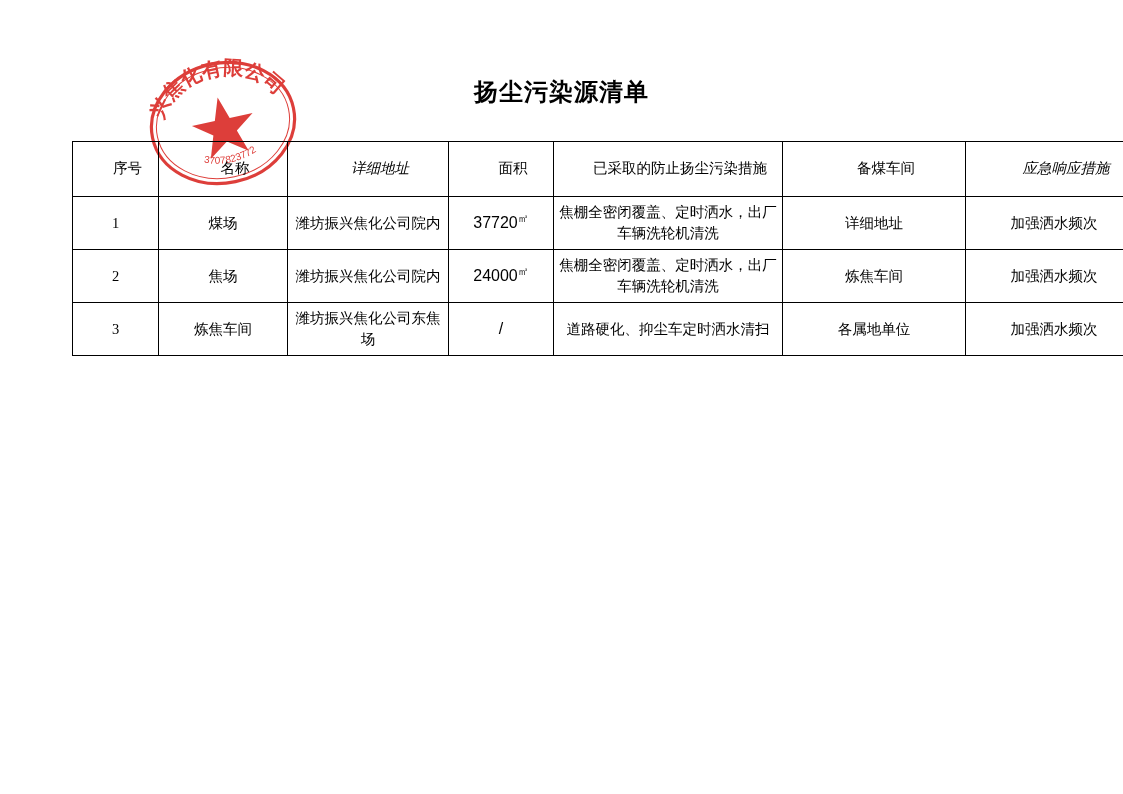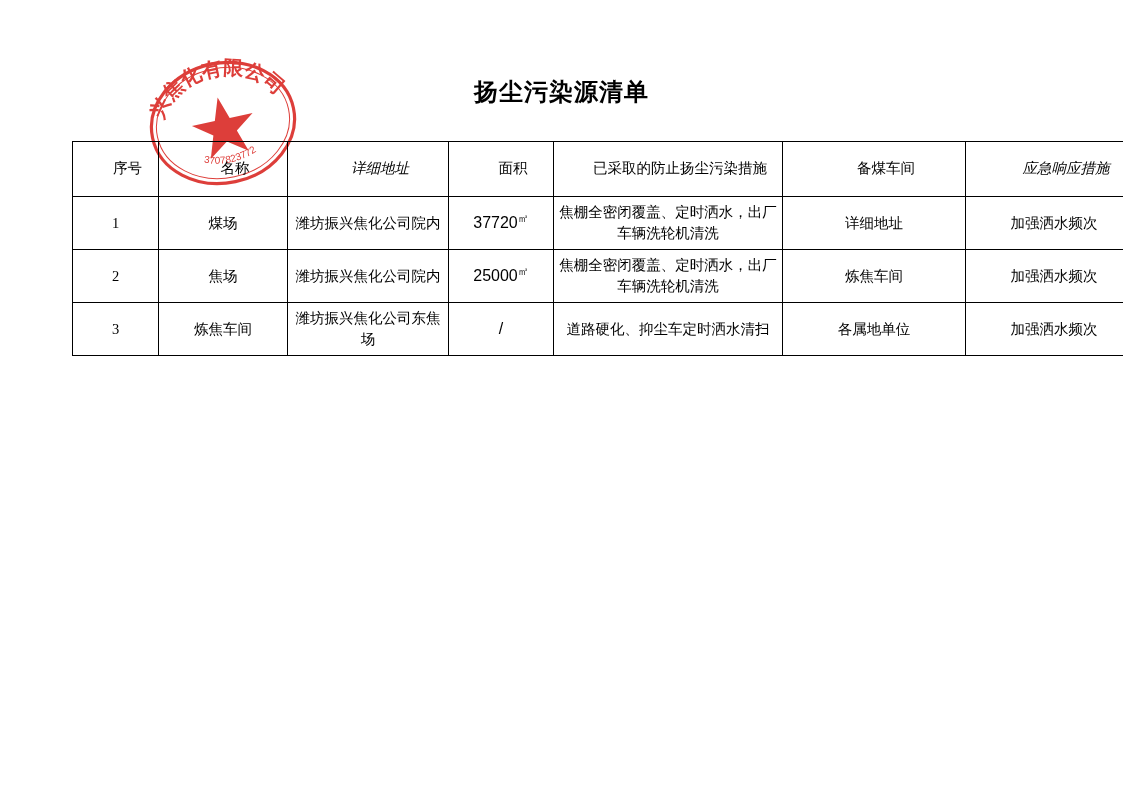--- a/index.html
+++ b/index.html
@@ -144,21 +144,21 @@
           <td class="cell-multiline">焦棚全密闭覆盖、定时洒水，出厂车辆洗轮机清洗</td>
           <td>详细地址</td>
           <td>加强洒水频次</td>
           <td></td>
         </tr>
         <tr>
           <td>2</td>
           <td>焦场</td>
           <td class="cell-multiline">潍坊振兴焦化公司院内</td>
           <td>
-            <span class="area-val">25000</span><span class="sup-unit">㎡</span>
+            <span class="area-val">24000</span><span class="sup-unit">㎡</span>
           </td>
           <td class="cell-multiline">焦棚全密闭覆盖、定时洒水，出厂车辆洗轮机清洗</td>
           <td>炼焦车间</td>
           <td>加强洒水频次</td>
           <td></td>
         </tr>
         <tr>
           <td>3</td>
           <td>炼焦车间</td>
           <td class="cell-multiline">潍坊振兴焦化公司东焦场</td>

